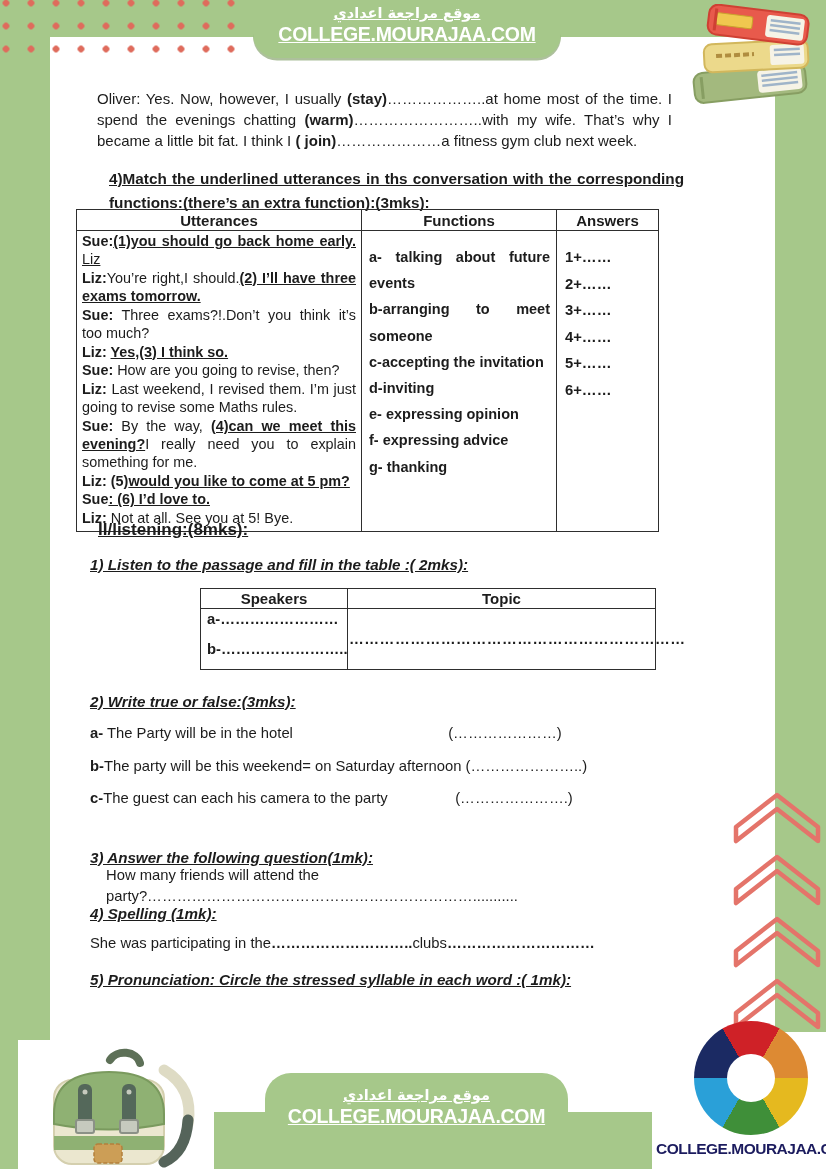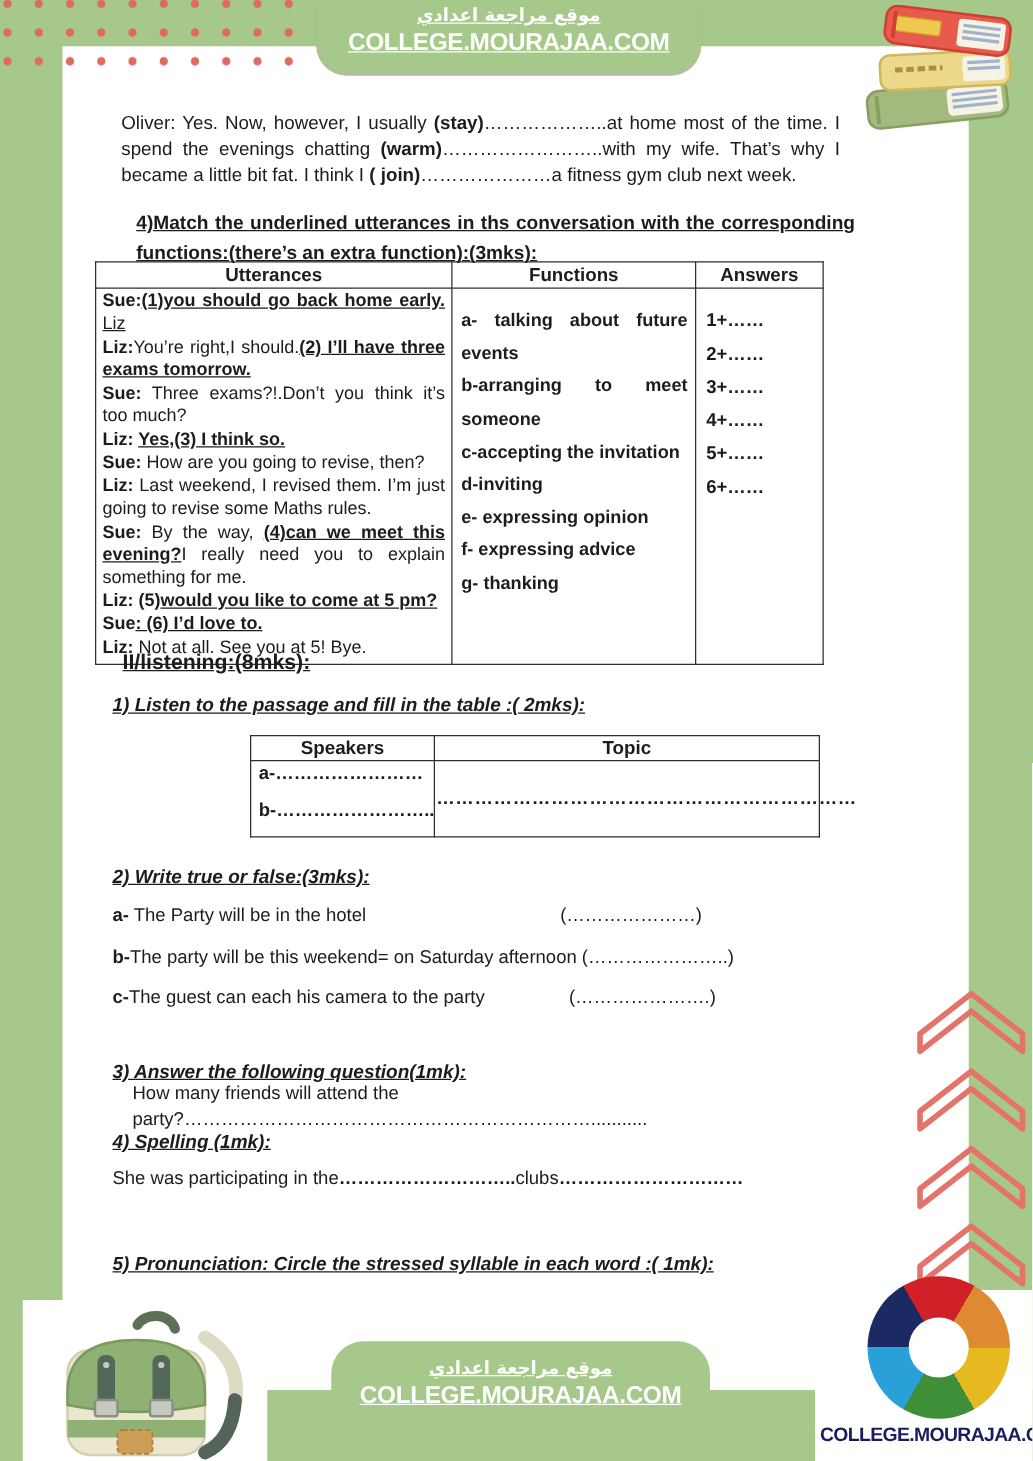--- a/index.html
+++ b/index.html
@@ -36,21 +36,21 @@
   .t1 th{height:20px;font-size:15px;font-weight:bold;padding:0;text-align:center;}
   .td-utt{vertical-align:top;padding:1px 5px 4px 5px;font-size:14.4px;line-height:18.45px;}
   .turn{text-align:justify;}
   .td-fn{vertical-align:top;padding:13px 6px 0 7px;font-size:14.5px;font-weight:bold;line-height:26.2px;}
   .fn{text-align:justify;}
   .td-ans{vertical-align:top;padding:13px 4px 0 8px;font-size:14.8px;font-weight:bold;line-height:26.5px;}
   .h-listening{position:absolute;left:95px;top:520px;margin:0;padding-left:3px;font-size:17px;
         font-weight:bold;text-decoration:underline;}
   .subh{position:absolute;left:90px;margin:0;font-size:15.2px;font-weight:bold;font-style:italic;
         text-decoration:underline;}
-  #q1h{top:556px;} #q2h{top:693px;} #q3h{top:822px;margin-top:27px;} #q4h{top:905px;} #q5h{top:971px;margin-top:32px;}
+  #q1h{top:556px;} #q2h{top:693px;} #q3h{top:822px;margin-top:27px;} #q4h{top:905px;} #q5h{top:971px;}
   .t2{position:absolute;left:200px;top:588px;width:455px;table-layout:fixed;}
   .t2 th,.t2 td{border:1.5px solid #2e2e2e;}
   .t2 th{height:19px;font-size:15px;font-weight:bold;text-align:center;padding:0;}
   .td-sp{height:56px;vertical-align:top;padding:2px 6px;font-size:14.8px;font-weight:bold;}
   .td-sp .spk + .spk{margin-top:14px;}
   .td-topic{vertical-align:middle;text-align:center;font-size:14.8px;font-weight:bold;
         letter-spacing:0.5px;}
   .tf{position:absolute;left:90px;width:600px;display:flex;font-size:14.8px;white-space:pre;}
   #tfa{top:725px;} #tfb{top:758px;} #tfc{top:790px;}
   .tf .lbl{font-weight:bold;}

